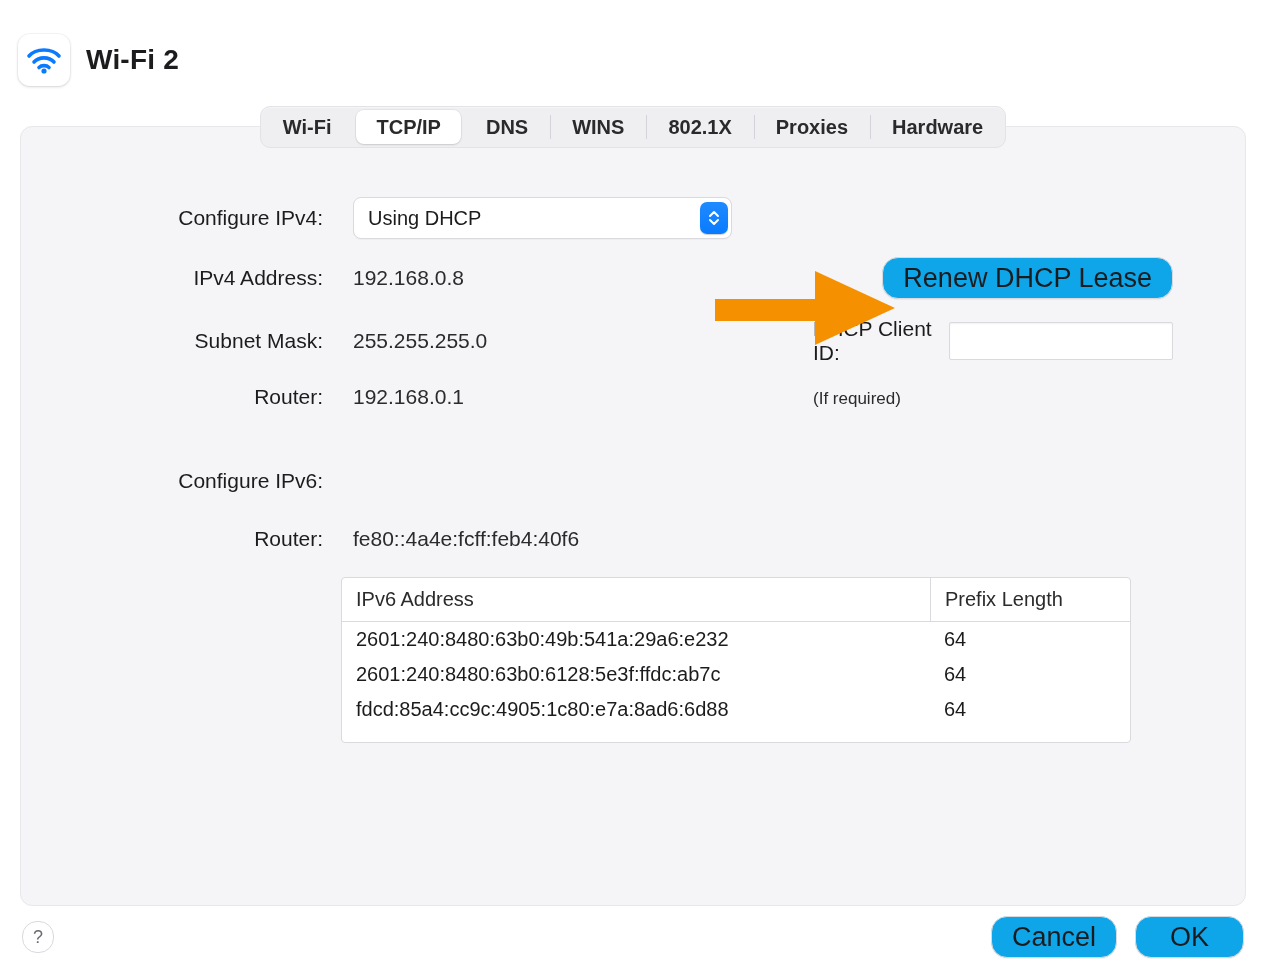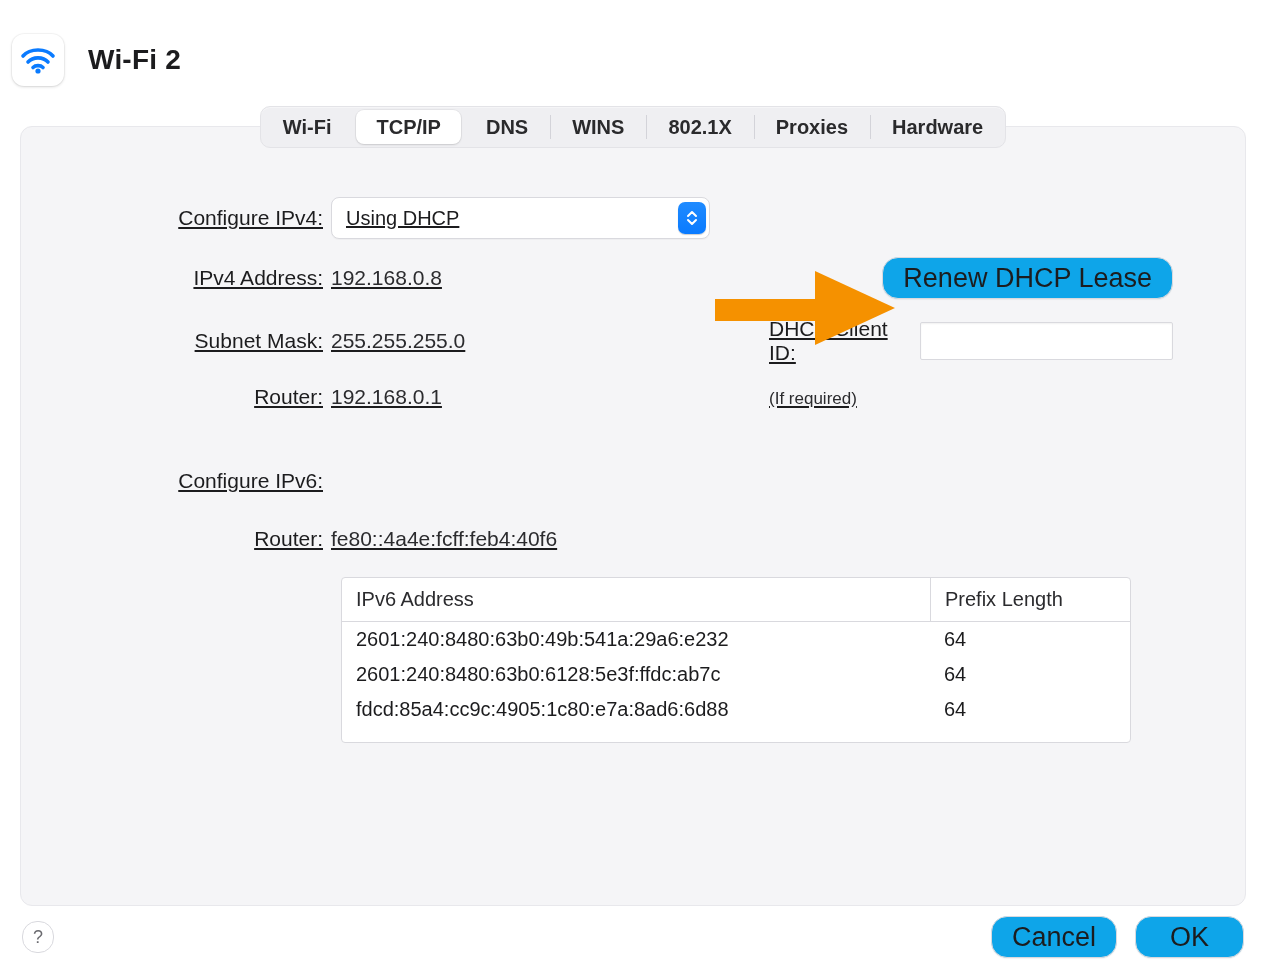--- a/index.html
+++ b/index.html
@@ -9,21 +9,21 @@
     --text: #1c1c1e;
     --muted: #555559;
     --blue: #0a7bff;
     --orange: #f59100;
   }
   html,body{margin:0;padding:0;background:var(--bg);color:var(--text);
     font-family:-apple-system,BlinkMacSystemFont,"Helvetica Neue",Arial,sans-serif;
     font-size:21px;}
   .window{width:1266px;height:976px;position:relative;box-sizing:border-box;}
   
-  .header{display:flex;align-items:center;gap:24px;padding:34px 20px 22px 12px;}
+  .header{display:flex;align-items:center;gap:16px;padding:34px 20px 22px 18px;}
   .icon-tile{width:52px;height:52px;border-radius:12px;background:#fff;
     box-shadow:0 1px 3px rgba(0,0,0,0.15),0 0 0 1px rgba(0,0,0,0.03);
     display:flex;align-items:center;justify-content:center;}
   .wifi-icon svg{display:block}
   .title{font-size:28px;font-weight:600;letter-spacing:.2px;}
   
   .tabs-wrap{display:flex;justify-content:center;margin-top:-2px;position:relative;z-index:2;}
   .tabs{background:#efeff2;border:1px solid #e3e3e7;border-radius:10px;
     display:flex;align-items:stretch;height:40px;overflow:hidden;
     box-shadow:inset 0 1px 0 rgba(255,255,255,.4);font-weight:bold;}
@@ -36,21 +36,21 @@
     padding:0 20px;}
   .tab.active::before{display:none}
   .tab.active + .tab::before{display:none}
   
   .panel{margin:0 20px 0 20px;background:var(--panel);
     border:1px solid #e8e8ec;border-radius:12px;
     height:780px;position:relative;box-sizing:border-box;
     margin-top:-22px;padding-top:40px;}
   .content{padding:30px 72px 0 72px;}
   .row{display:grid;grid-template-columns:230px 430px 1fr;
-    column-gap:8px;align-items:center;margin-bottom:18px;min-height:40px;text-decoration:underline;}
+    column-gap:30px;align-items:center;margin-bottom:18px;min-height:40px;}
   .label{text-align:right;font-size:21px;color:var(--text);}
   .value{font-size:21px;color:#2b2b2e;}
   
   .select{background:#fff;border:1px solid var(--border);border-radius:8px;
     height:40px;display:flex;align-items:center;justify-content:space-between;
     padding:0 3px 0 14px;width:360px;box-shadow:0 1px 1px rgba(0,0,0,.03);}
   .select span{font-size:20px;}
   .stepper{width:28px;height:32px;border-radius:7px;
     background:linear-gradient(#1f8bff,#0a7bff);
     display:flex;flex-direction:column;align-items:center;justify-content:center;

